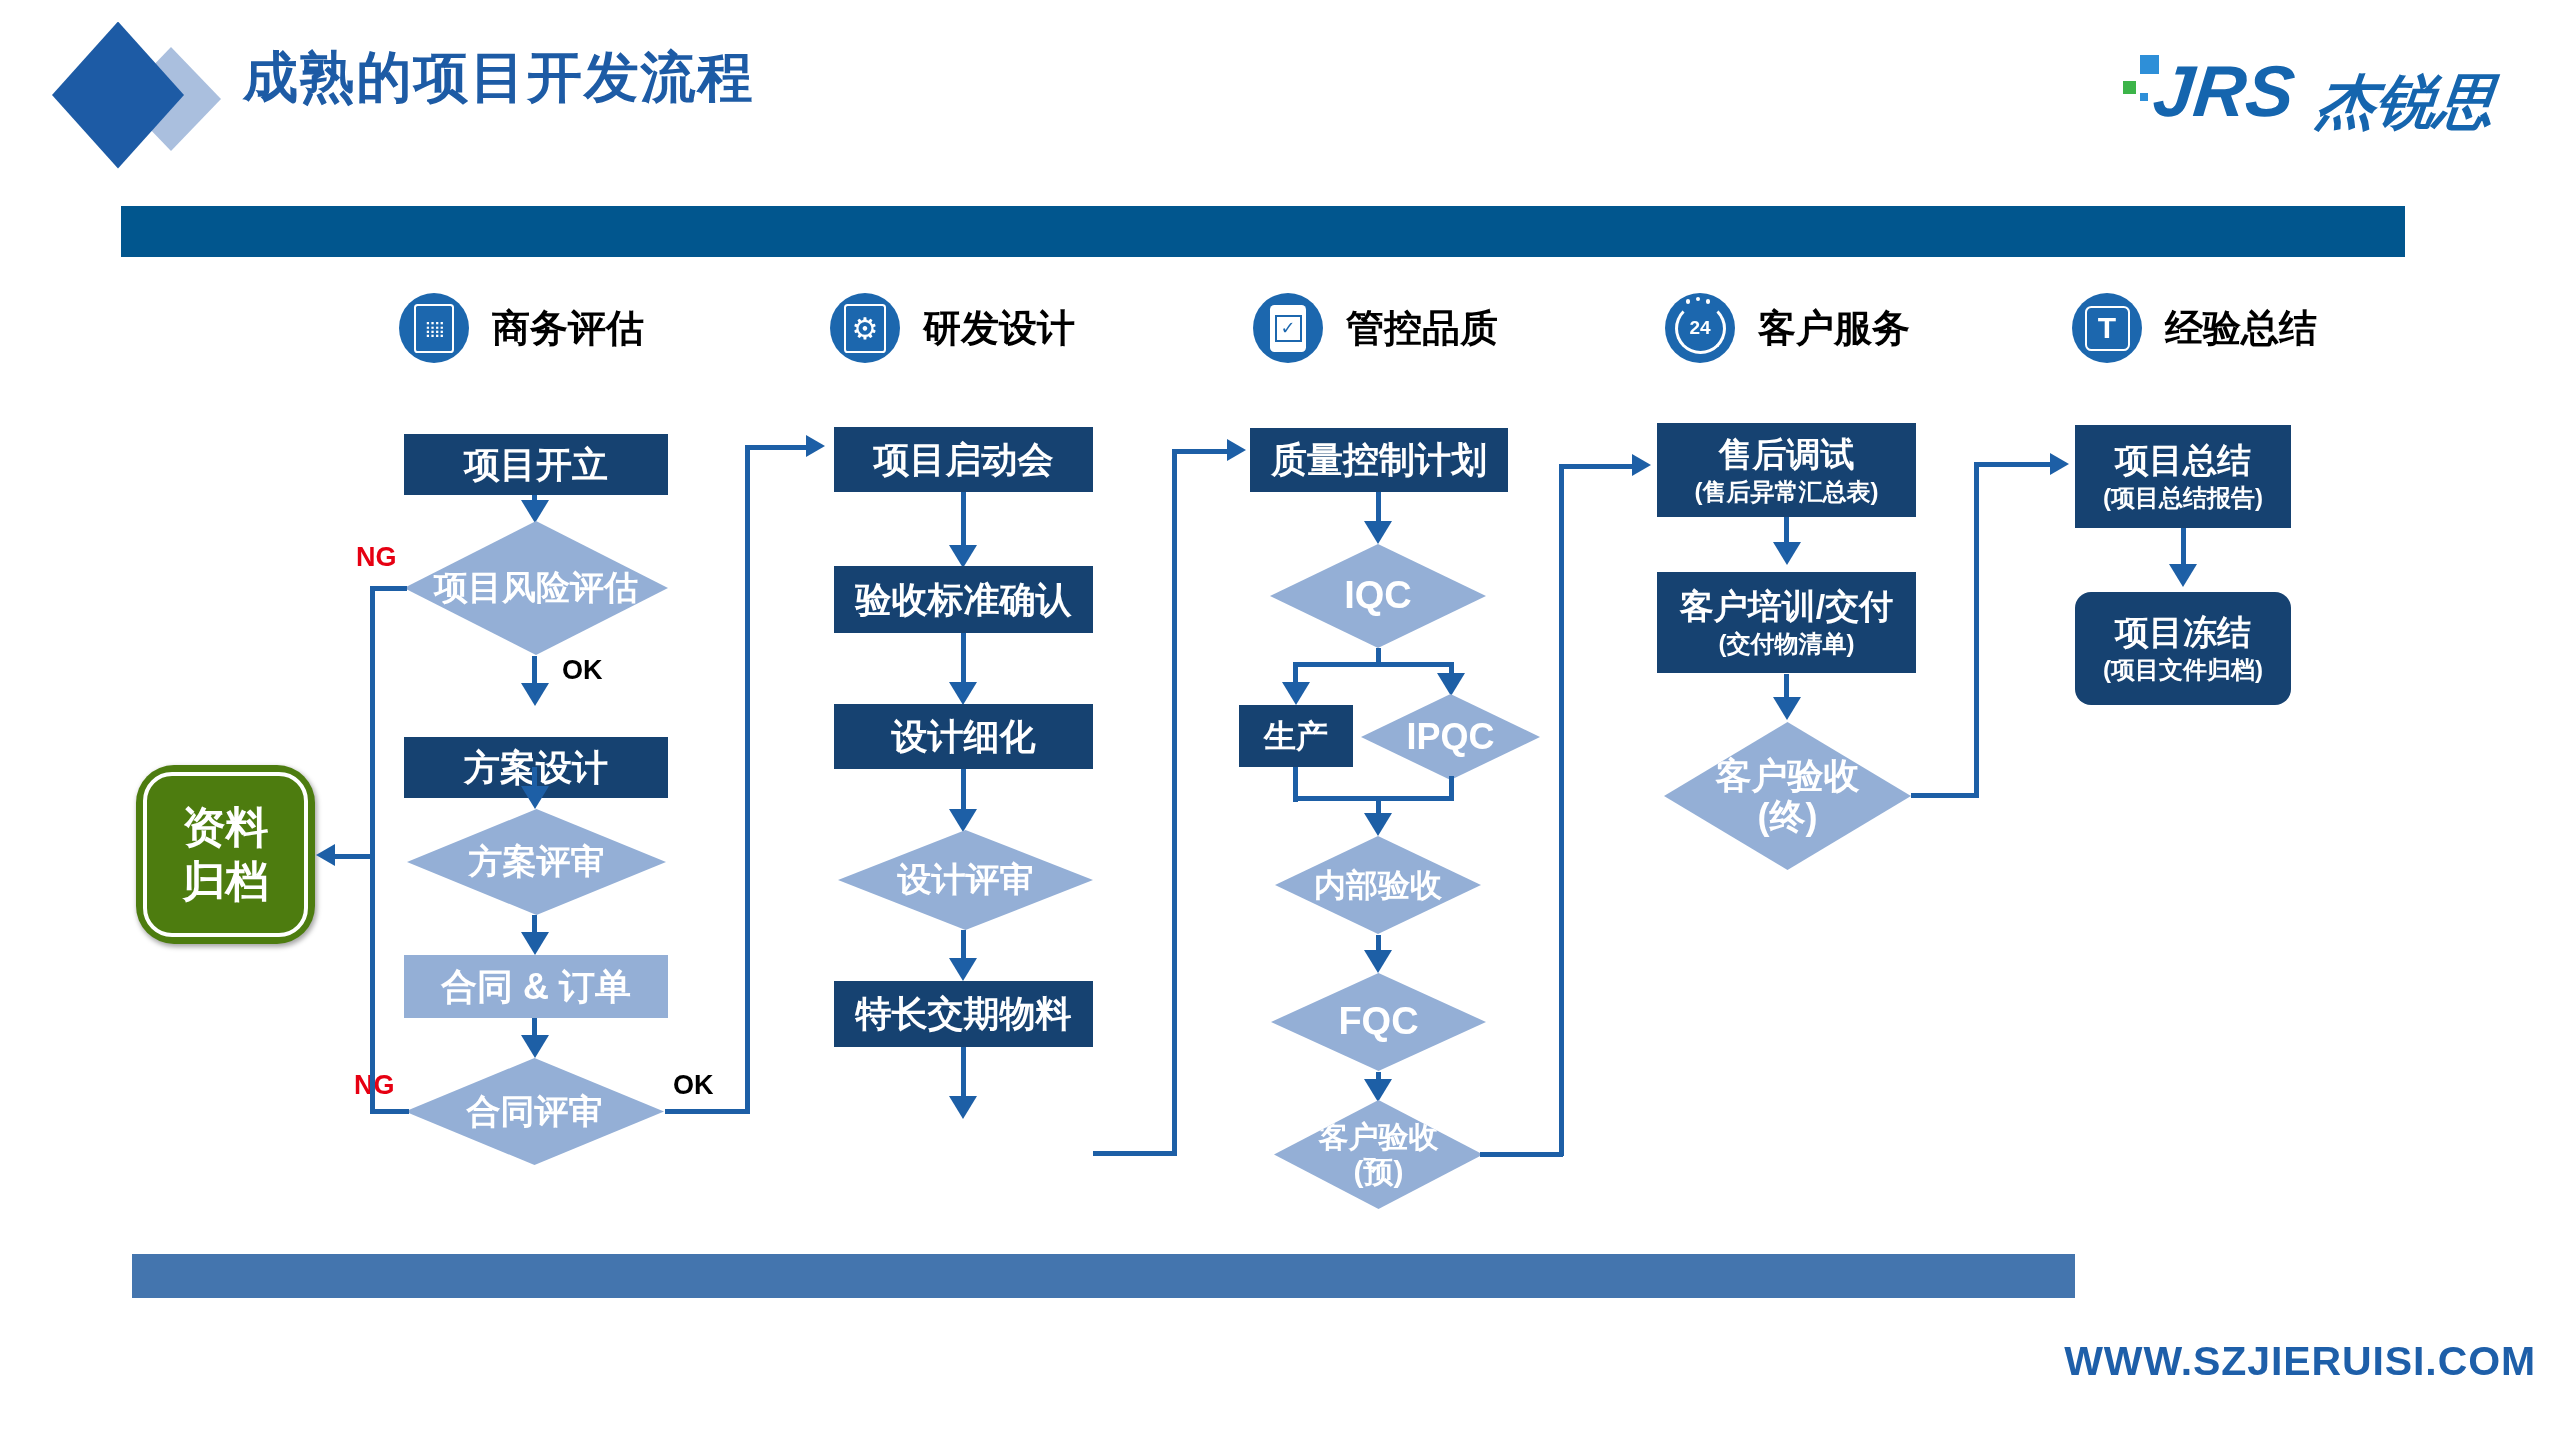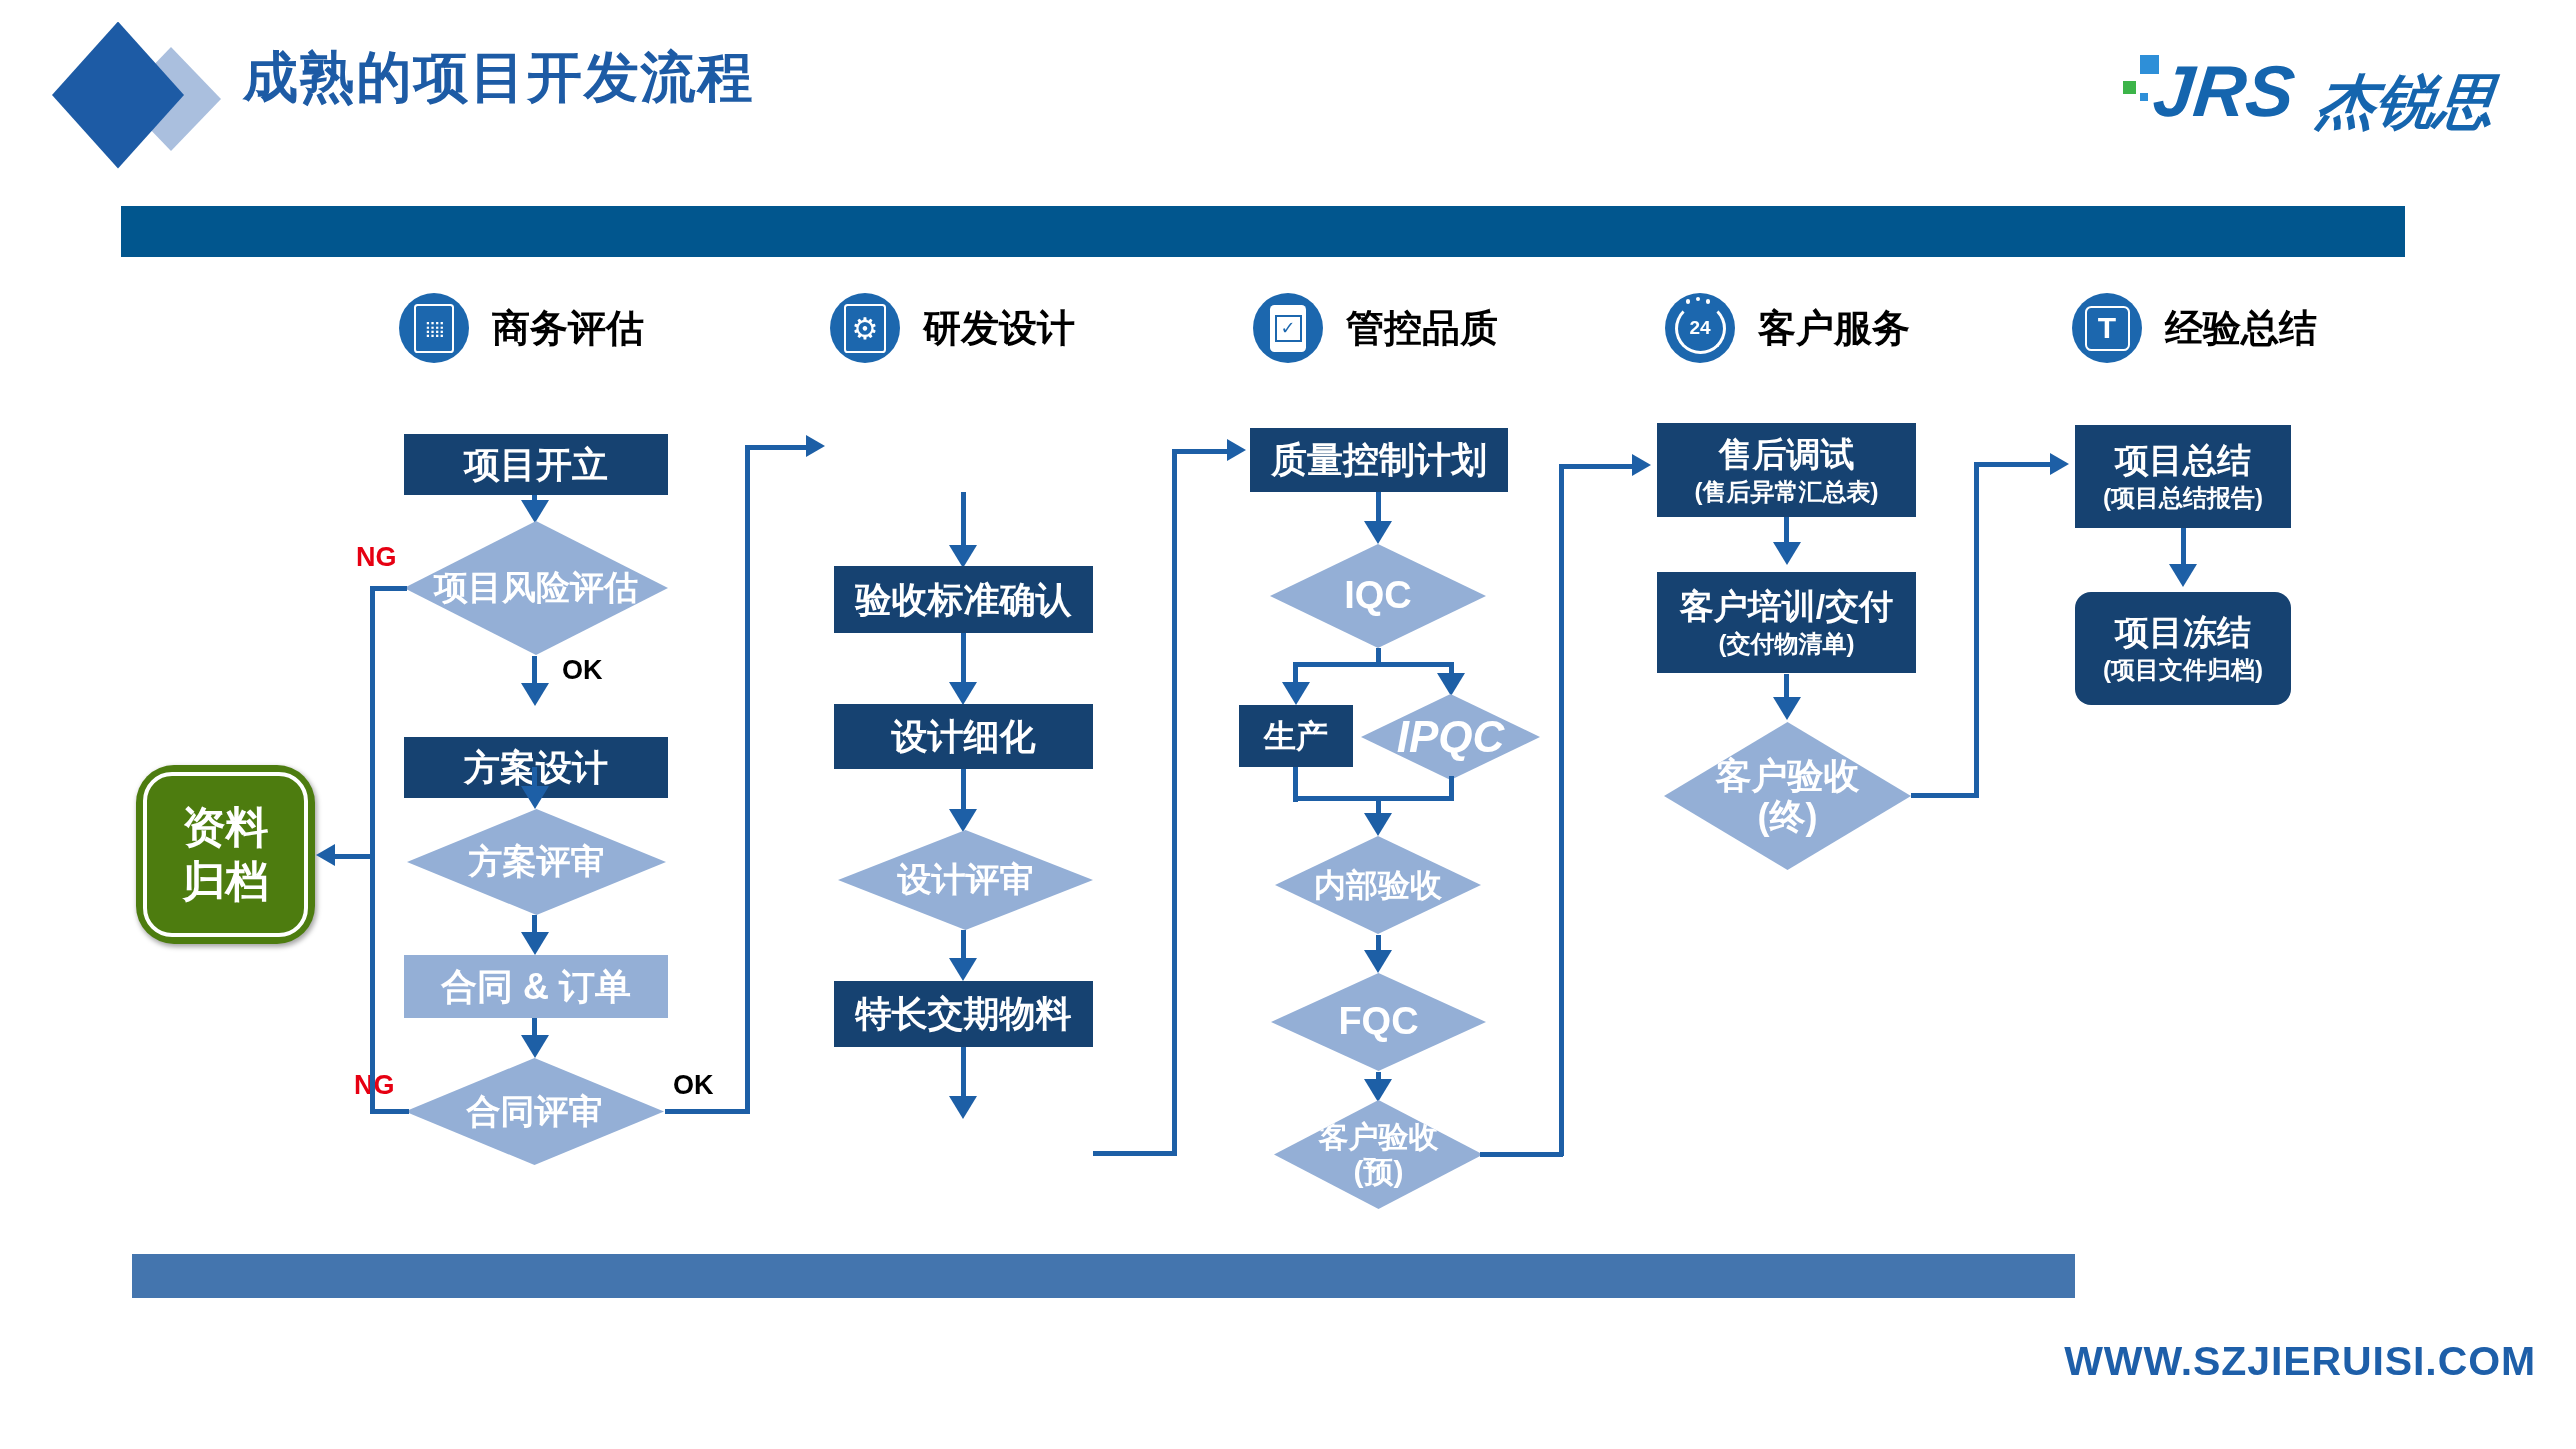--- a/index.html
+++ b/index.html
@@ -147,20 +147,23 @@
   <div class="line" style="left:370px;top:586px;width:4.5px;height:528px;"></div>
   <div class="line" style="left:370px;top:1109px;width:39px;height:4.5px;"></div>
   <div class="line" style="left:335px;top:854px;width:39px;height:4.5px;"></div>
   <div class="tri left" style="left:316px;top:844px;"></div>
 
   <div class="line" style="left:665px;top:1109px;width:85px;height:4.5px;"></div>
   <div class="line" style="left:745px;top:445px;width:4.5px;height:669px;"></div>
   <div class="line" style="left:745px;top:445px;width:61px;height:4.5px;"></div>
   <div class="tri right" style="left:806px;top:435px;"></div>
 
+  <div class="box" style="left:834px;top:427px;width:259px;height:65px;">
+      <span>项目启动会</span>
+    </div>
   <div class="line" style="left:961px;top:492px;width:5.4px;height:56px;"></div>
   <div class="tri down" style="left:949px;top:545px;"></div>
   <div class="box" style="left:834px;top:566px;width:259px;height:67px;">
       <span>验收标准确认</span>
     </div>
   <div class="line" style="left:961px;top:633px;width:5.4px;height:54px;"></div>
   <div class="tri down" style="left:949px;top:682px;"></div>
   <div class="box" style="left:834px;top:704px;width:259px;height:65px;">
       <span>设计细化</span>
     </div>
@@ -194,21 +197,21 @@
   <div class="line" style="left:1376px;top:648px;width:5.4px;height:16px;"></div>
   <div class="line" style="left:1293px;top:662px;width:161px;height:5.4px;"></div>
   <div class="line" style="left:1293px;top:662px;width:5.4px;height:21.5px;"></div>
   <div class="tri down" style="left:1282px;top:682px;"></div>
   <div class="line" style="left:1449px;top:662px;width:5.4px;height:12.5px;"></div>
   <div class="tri down" style="left:1437px;top:673px;"></div>
 
   <div class="box" style="left:1239px;top:705px;width:114px;height:62px;font-size:32px;">
       <span>生产</span>
     </div>
-  <div class="diamond" style="left:1361px;top:694px;width:179px;height:86px;font-size:44px;font-style:italic;">
+  <div class="diamond" style="left:1361px;top:694px;width:179px;height:86px;font-size:36px;">
       <span>IPQC</span>
     </div>
 
   <div class="line" style="left:1293px;top:767px;width:5.4px;height:35px;"></div>
   <div class="line" style="left:1449px;top:776px;width:5.4px;height:25px;"></div>
   <div class="line" style="left:1293px;top:796px;width:161px;height:5.4px;"></div>
   <div class="line" style="left:1376px;top:796px;width:5.4px;height:19.7px;"></div>
   <div class="tri down" style="left:1364px;top:813px;"></div>
 
   <div class="diamond" style="left:1275px;top:836px;width:206px;height:98px;font-size:32px;">

